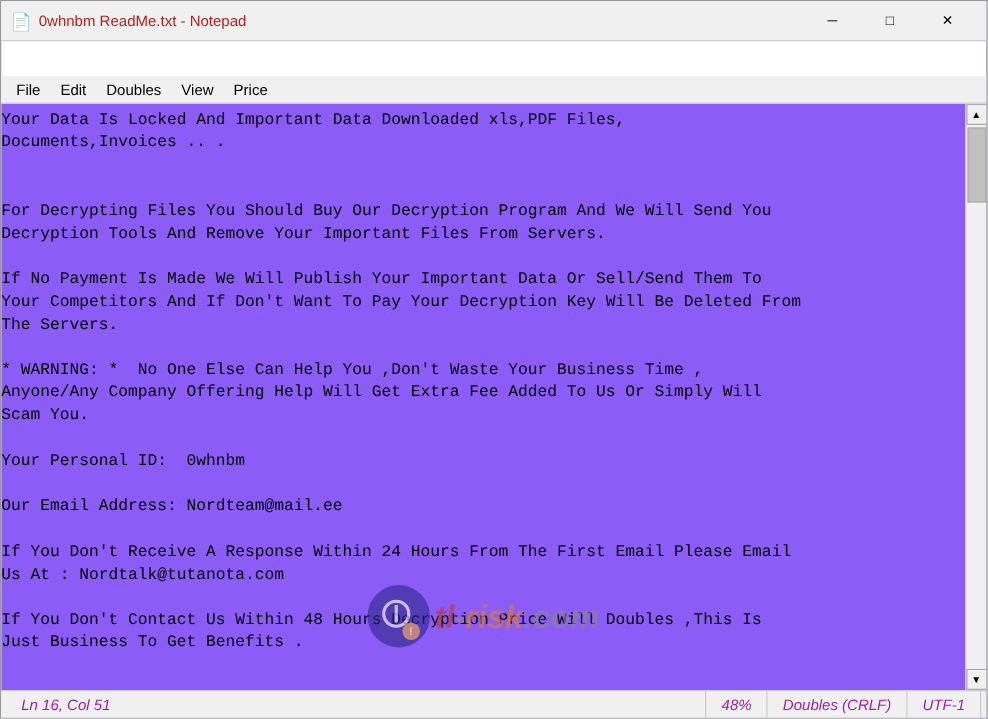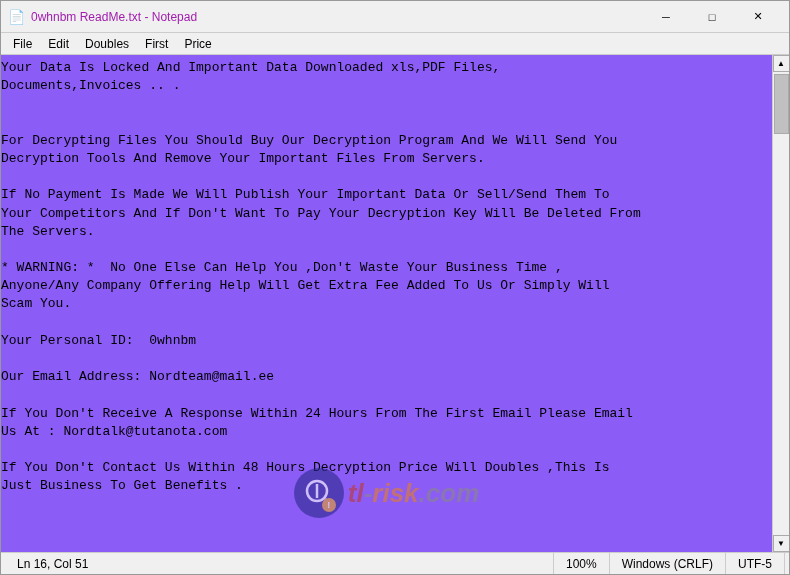--- a/index.html
+++ b/index.html
@@ -42,21 +42,21 @@
       margin-right: 6px;
       display: flex;
       align-items: center;
       justify-content: center;
       font-size: 14px;
     }
 
     .title-bar-text {
       flex: 1;
       font-size: 12px;
-      color: #a21caf;
+      color: #b91c1c;
     }
 
     .title-bar-buttons {
       display: flex;
       gap: 0;
     }
 
     .title-btn {
       width: 46px;
       height: 32px;
@@ -71,20 +71,21 @@
     }
 
     
     .menu-bar {
       height: 22px;
       background: #f0f0f0;
       display: flex;
       align-items: center;
       padding: 0 4px;
       border-bottom: 1px solid #ccc;
+      margin-top: 28px;
     }
 
     .menu-item {
       padding: 2px 8px;
       font-size: 12px;
       cursor: pointer;
       color: #000;
     }
 
     
@@ -159,21 +160,22 @@
 
     
     .status-bar {
       height: 22px;
       background: #f0f0f0;
       border-top: 1px solid #ccc;
       display: flex;
       align-items: flex-start;
       padding: 0 4px;
       font-size: 12px;
-      color: #000000;
+      color: #a21caf;
+      font-style: italic;
     }
 
     .status-segment {
       padding: 0 12px;
       border-right: 1px solid #ccc;
       height: 100%;
       display: flex;
       align-items: center;
       font-size: 12px;
     }
@@ -274,21 +276,21 @@
       <button class="title-btn">─</button>
       <button class="title-btn">□</button>
       <button class="title-btn close">✕</button>
     </div>
   </div>
 
   <div class="menu-bar">
     <div class="menu-item">File</div>
     <div class="menu-item">Edit</div>
     <div class="menu-item">Doubles</div>
-    <div class="menu-item">First</div>
+    <div class="menu-item">View</div>
     <div class="menu-item">Price</div>
   </div>
 
   <div class="main-container">
     <div class="content-wrapper">
       <div class="text-area">Your Data Is Locked And Important Data Downloaded xls,PDF Files,
 Documents,Invoices .. .
 
 
 For Decrypting Files You Should Buy Our Decryption Program And We Will Send You
@@ -332,17 +334,17 @@
         </div>
         <div class="watermark-text">
           <span class="watermark-tl">tl</span><span class="watermark-dash">-</span><span class="watermark-risk">risk</span><span class="watermark-com">.com</span>
         </div>
       </div>
     </div>
   </div>
 
   <div class="status-bar">
     <div class="status-segment">Ln 16, Col 51</div>
-    <div class="status-segment">100%</div>
-    <div class="status-segment">Windows (CRLF)</div>
-    <div class="status-segment">UTF-5</div>
+    <div class="status-segment">48%</div>
+    <div class="status-segment">Doubles (CRLF)</div>
+    <div class="status-segment">UTF-1</div>
   </div>
 </div>
 
 </body></html>

